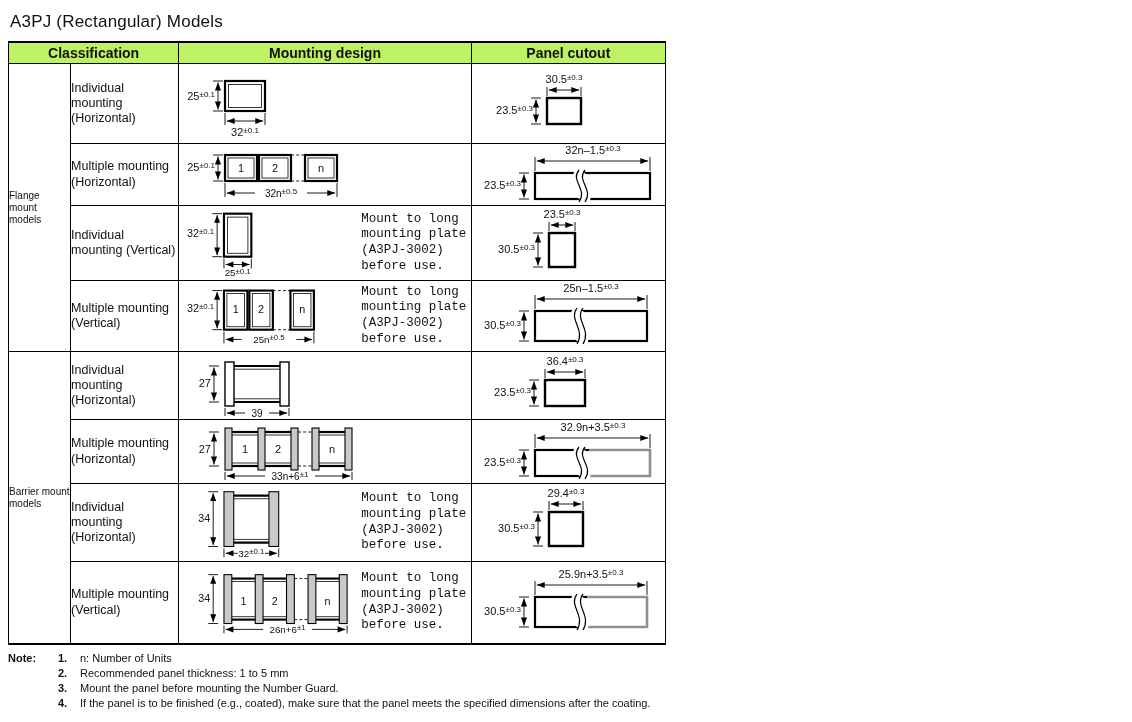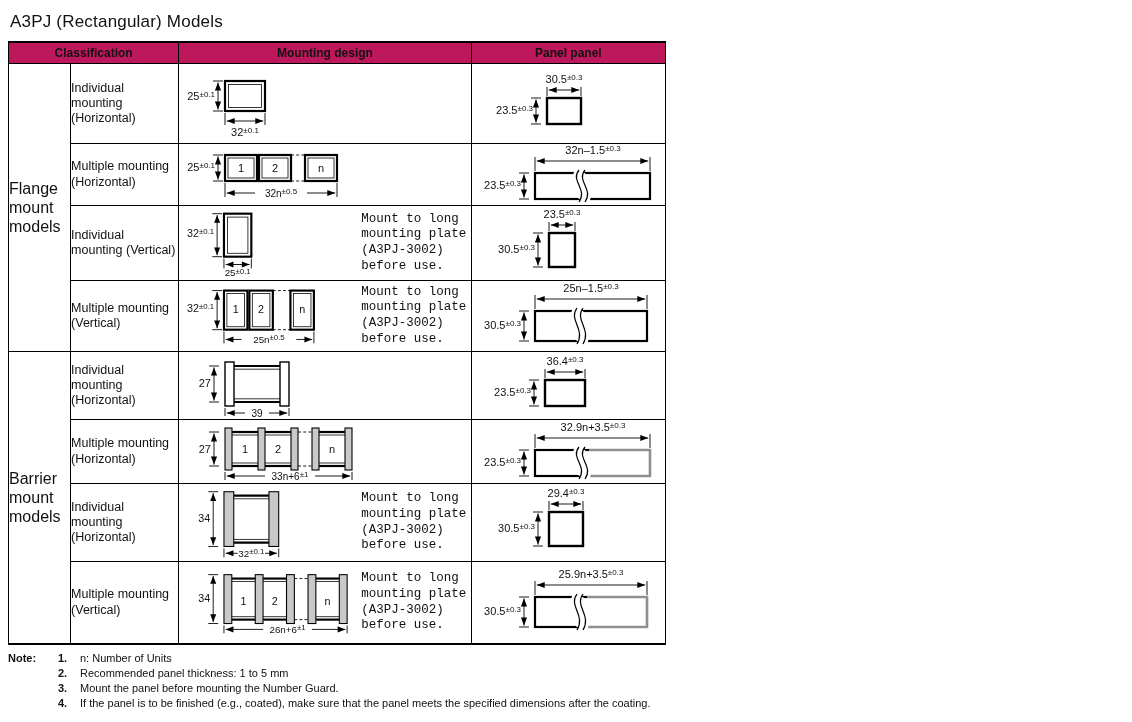--- a/index.html
+++ b/index.html
@@ -3,23 +3,23 @@
 <meta charset="utf-8">
 <style>
   html,body { margin:0; padding:0; background:#ffffff; }
   body { font-family:"Liberation Sans", sans-serif; color:#111; width:1132px; height:722px; overflow:hidden; }
   .page { padding:10px 0 0 8px; }
   .title { font-size:17px; font-weight:normal; margin:2px 0 9px 2px; letter-spacing:0.2px; }
 
   table.spec { border-collapse:collapse; table-layout:fixed; width:658px;
                border:1px solid #000; border-top:2px solid #000; border-bottom:2px solid #000; }
   table.spec td, table.spec th { border:1px solid #000; padding:0; vertical-align:middle; }
-  thead th { background:#be185d; font-size:12px; font-weight:bold; height:20px; text-align:center; }
-
-  td.group { font-size:16px; line-height:1.2; padding-left:6px;border-radius:27px; }
+  thead th { background:#bef264; font-size:14px; font-weight:bold; height:20px; text-align:center; }
+
+  td.group { font-size:10px; line-height:1.2; padding-left:6px;border-radius:27px; }
   td.cls   { font-size:12.5px; line-height:1.22; padding-left:8px; padding-right:4px;margin-top:42px; }
   td.mount { padding:0 0 0 4px; }
   td.cut   { padding:0; }
 
   .mcell { display:flex; align-items:center; }
   .mnote { font-size:12.5px; line-height:1.25; width:112px; margin-left:6px;font-family:Liberation Mono, monospace; }
 
   .cwrap { display:flex; justify-content:center; align-items:center; }
 
   tr.r1 td { height:79px; } tr.r2 td { height:61px; } tr.r3 td { height:74px; }
@@ -69,21 +69,21 @@
     <colgroup>
         <col style="width:62px">
         <col style="width:108px">
         <col style="width:292px">
         <col style="width:194px">
       </colgroup>
     <thead>
       <tr>
         <th colspan="2">Classification</th>
         <th>Mounting design</th>
-        <th>Panel panel</th>
+        <th>Panel cutout</th>
       </tr>
     </thead>
     <tbody>
 
       <tr class="r1">
         <td class="group" rowspan="4">Flange mount models</td>
         <td class="cls">Individual mounting (Horizontal)</td>
         <td class="mount">
             <div class="mcell">
           <svg width="180" height="70" viewBox="0 0 180 70">

